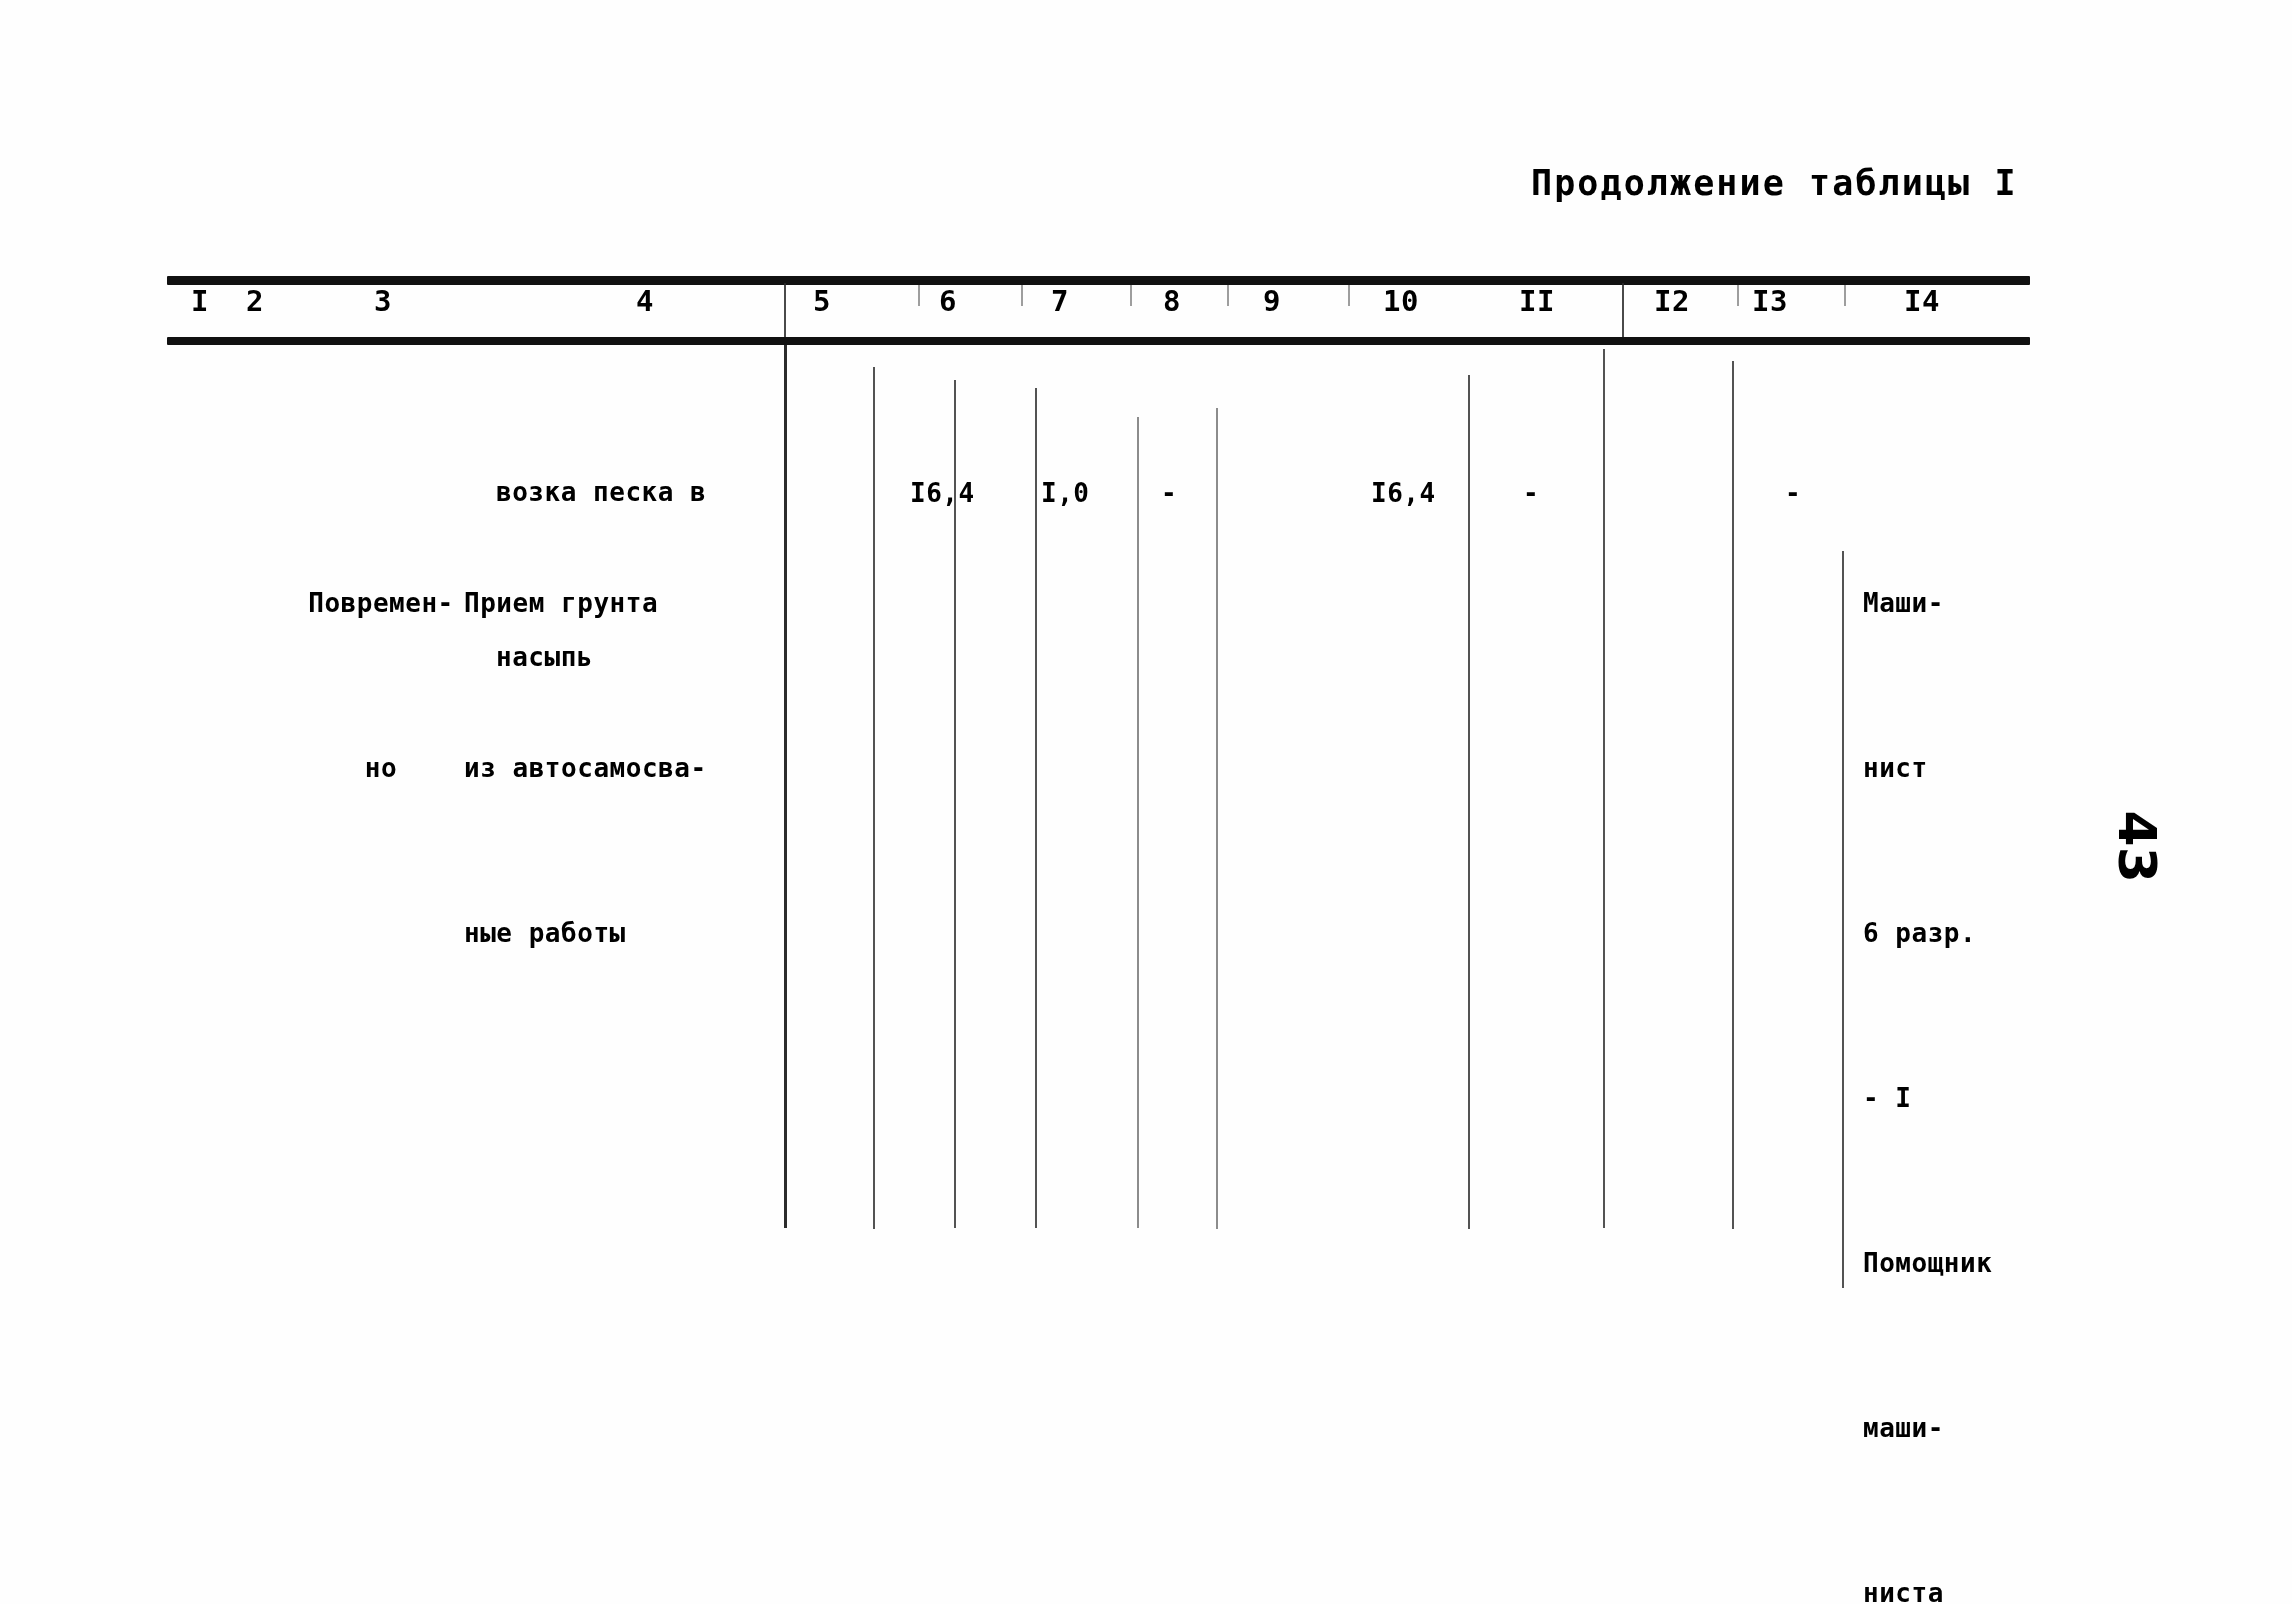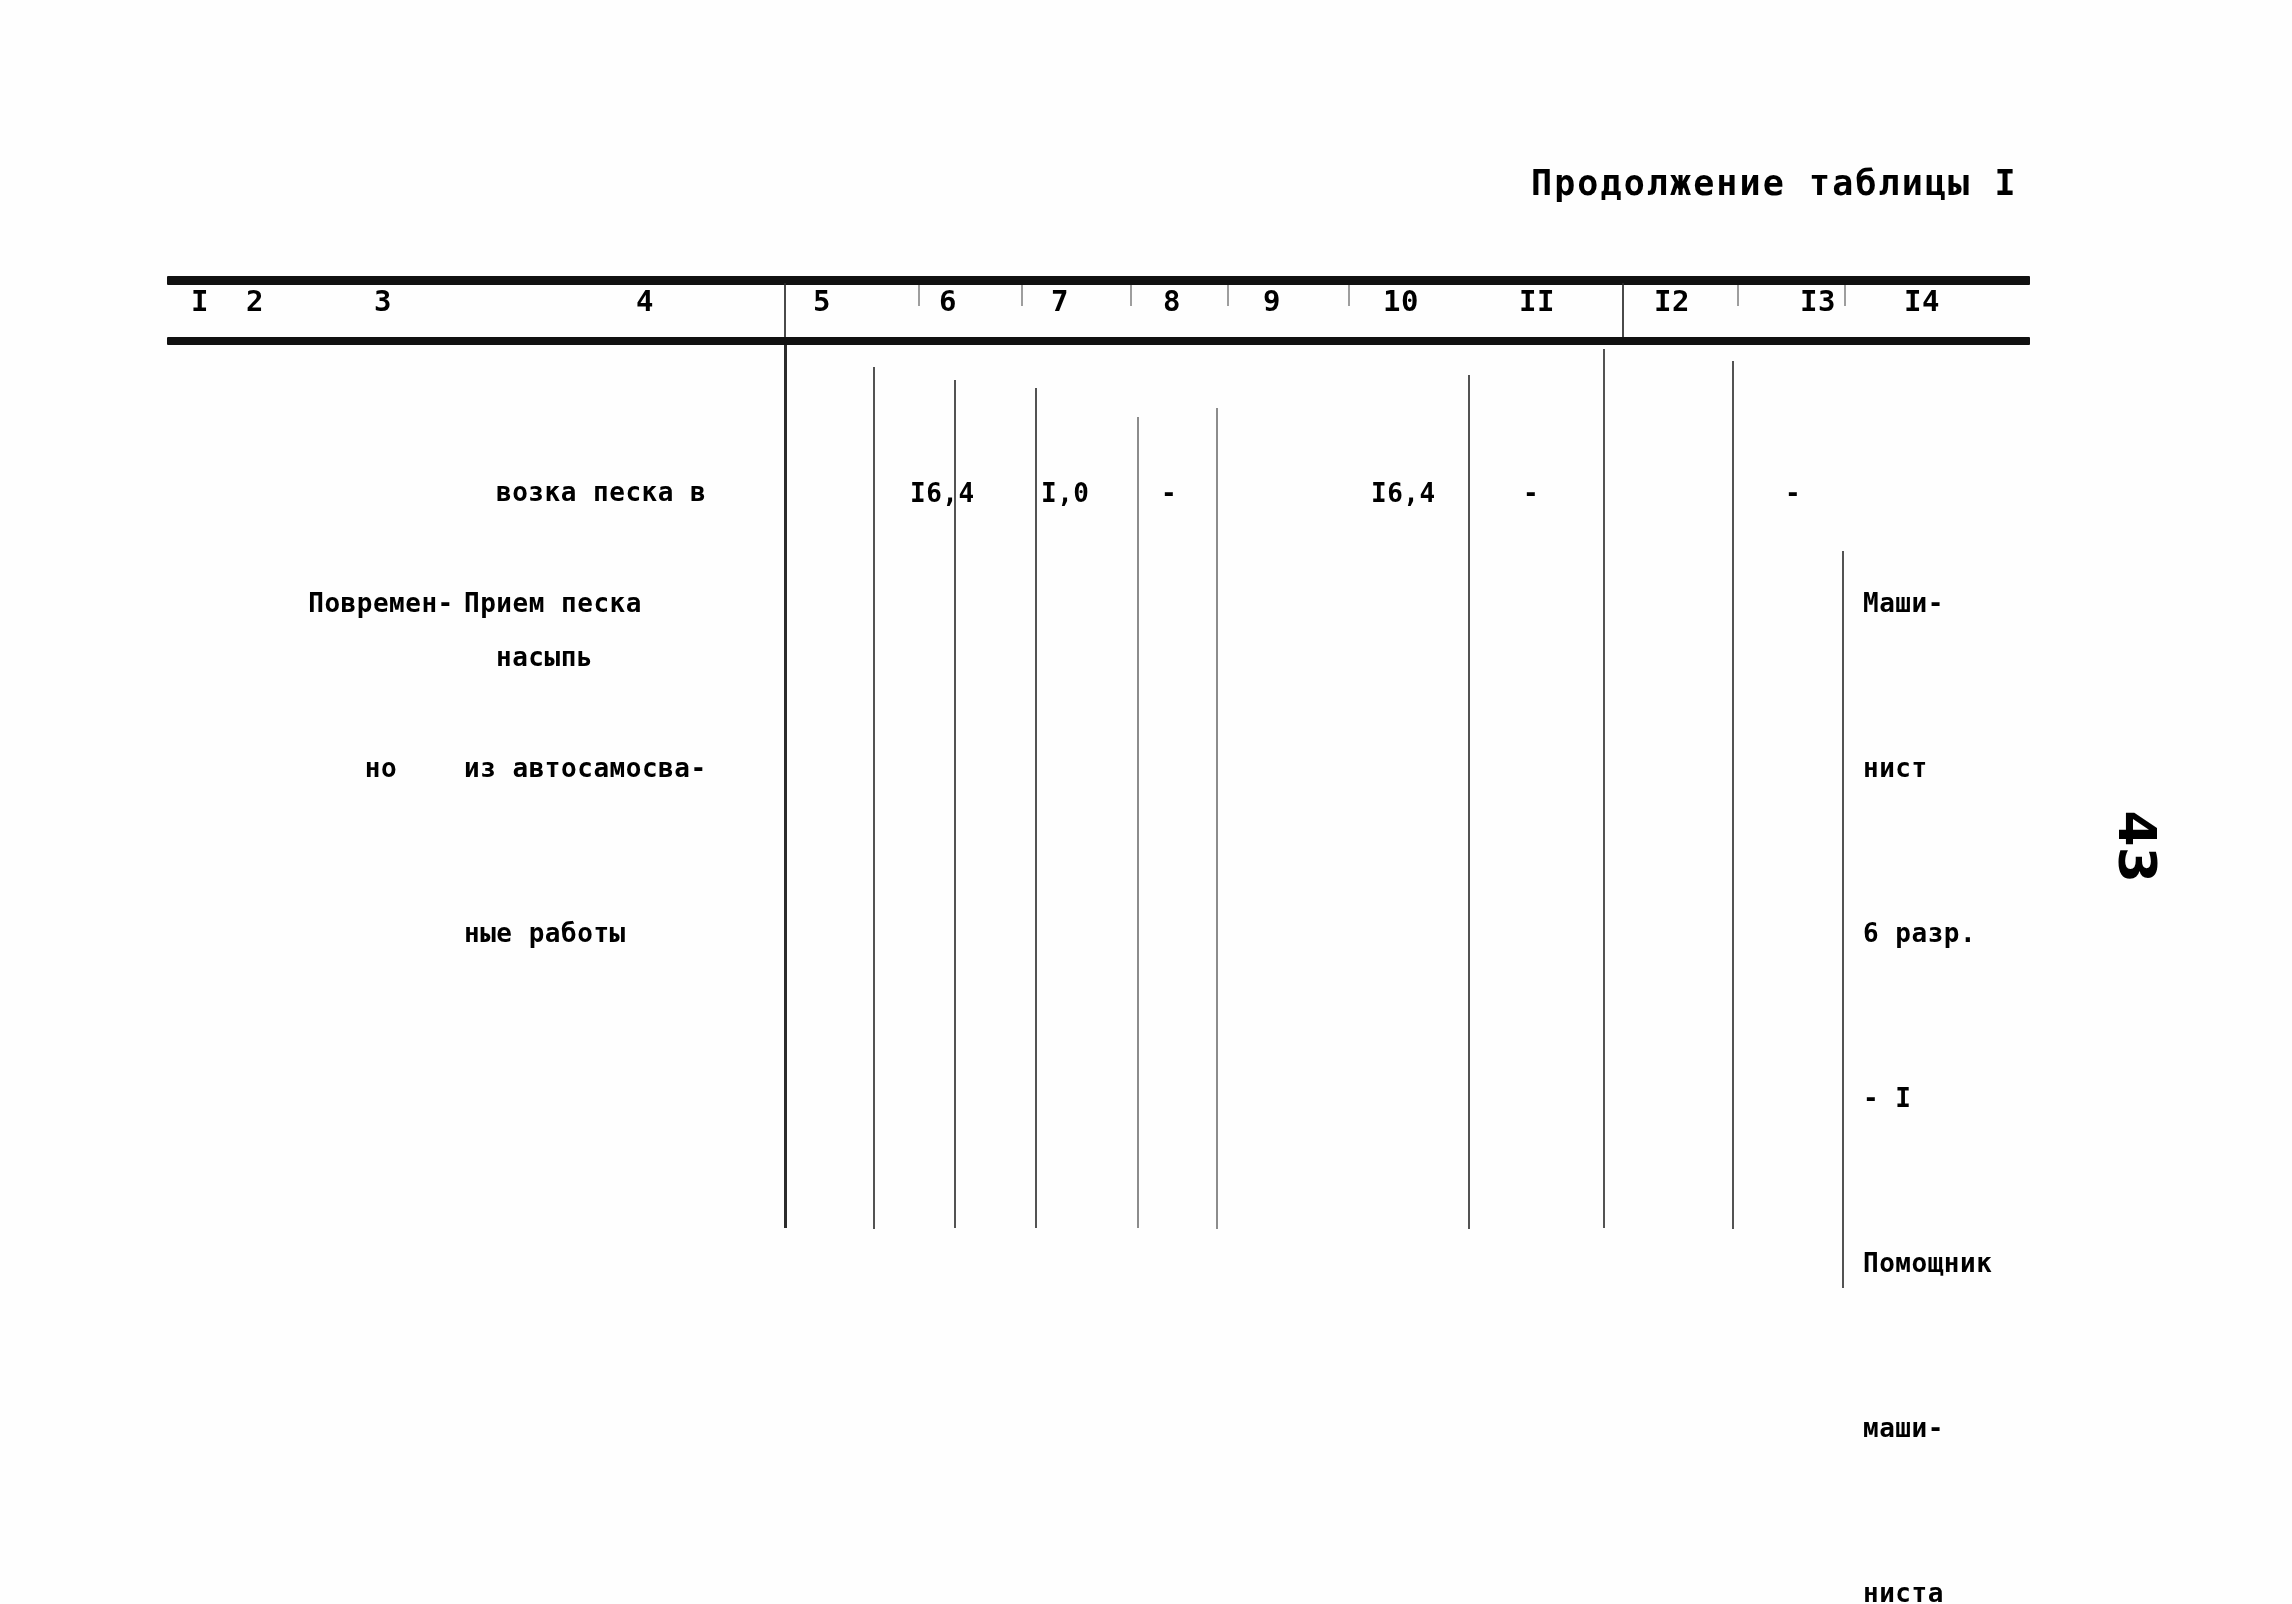--- a/index.html
+++ b/index.html
@@ -132,21 +132,21 @@
   <div class="colnum tw" style="left:374px">3</div>
   <div class="colnum tw" style="left:636px">4</div>
   <div class="colnum tw" style="left:813px">5</div>
   <div class="colnum tw" style="left:939px">6</div>
   <div class="colnum tw" style="left:1051px">7</div>
   <div class="colnum tw" style="left:1163px">8</div>
   <div class="colnum tw" style="left:1263px">9</div>
   <div class="colnum tw" style="left:1383px">10</div>
   <div class="colnum tw" style="left:1519px">II</div>
   <div class="colnum tw" style="left:1654px">I2</div>
-  <div class="colnum tw" style="left:1800px">I3</div>
+  <div class="colnum tw" style="left:1752px">I3</div>
   <div class="colnum tw" style="left:1904px">I4</div>
 
   <div class="headtick" style="left:784px"></div>
   <div class="headtick faint" style="left:918px"></div>
   <div class="headtick faint" style="left:1021px"></div>
   <div class="headtick faint" style="left:1130px"></div>
   <div class="headtick faint" style="left:1227px"></div>
   <div class="headtick faint" style="left:1348px"></div>
   <div class="headtick" style="left:1622px"></div>
   <div class="headtick faint" style="left:1737px"></div>
@@ -167,21 +167,21 @@
     <span class="ln">возка песка в</span>
     <span class="ln">насыпь</span>
   </div>
 
   <div class="cell tw" style="left:289px; top:466px; width:184px;text-align:center;">
     <span class="ln">Повремен-</span>
     <span class="ln">но</span>
   </div>
 
   <div class="cell tw" style="left:464px; top:466px; width:330px;">
-    <span class="ln">Прием песка</span>
+    <span class="ln">Прием грунта</span>
     <span class="ln">из автосамосва-</span>
     <span class="ln">ные работы</span>
   </div>
 
 
   <div class="cell tw" style="left:910px;  top:466px;">I6,4</div>
   <div class="cell tw" style="left:1041px; top:466px;">I,0</div>
   <div class="cell tw" style="left:1161px; top:466px;">-</div>
   <div class="cell tw" style="left:1261px; top:466px;"></div>
   <div class="cell tw" style="left:1371px; top:466px;">I6,4</div>

